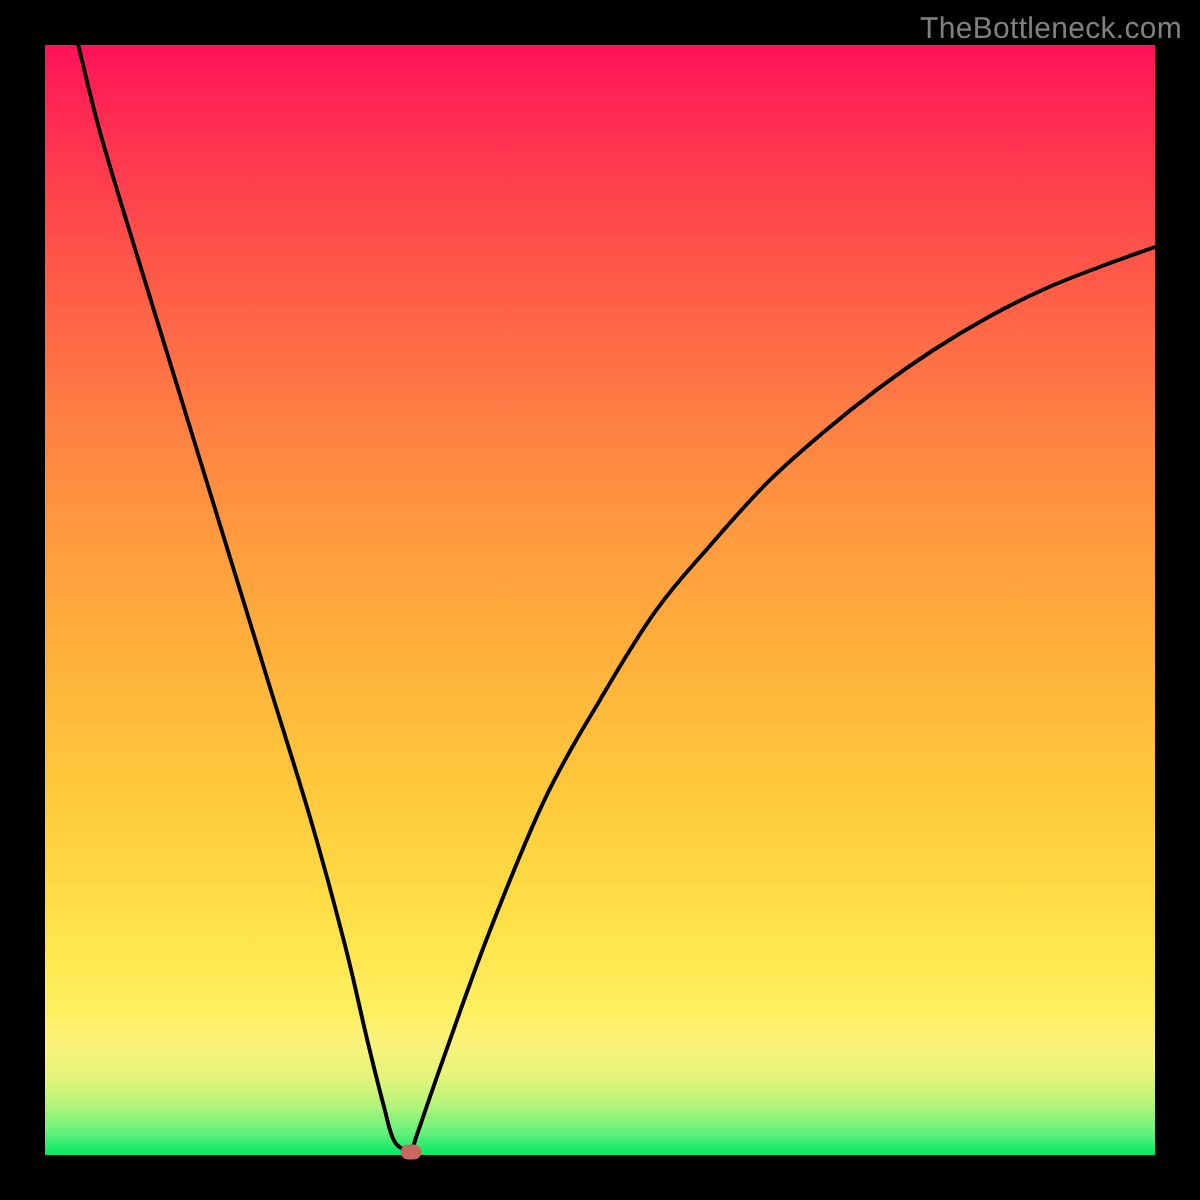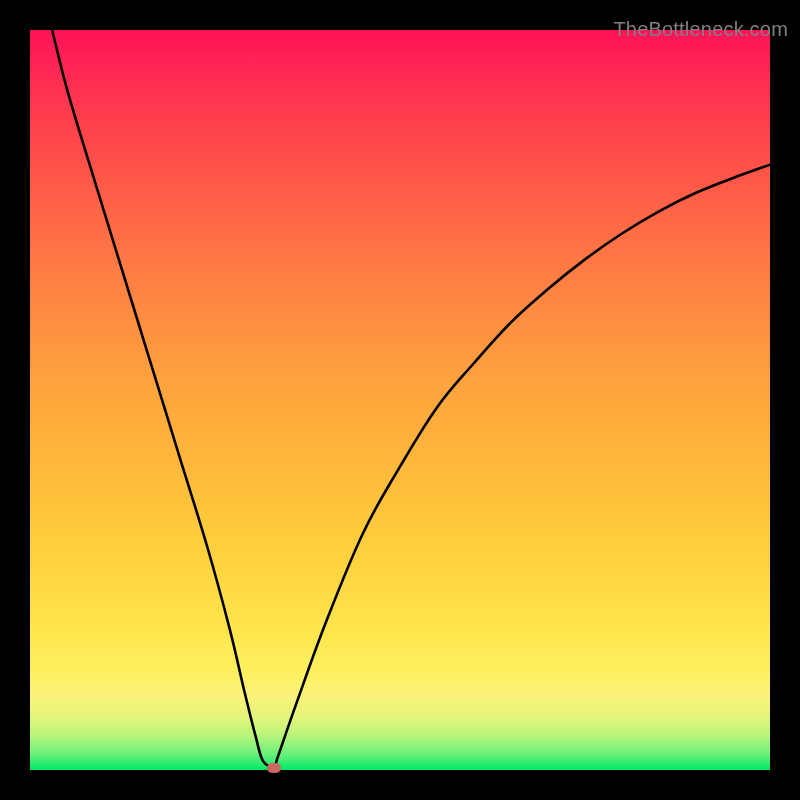--- a/index.html
+++ b/index.html
@@ -6,21 +6,21 @@
   body {
     width: 800px;
     height: 800px;
     background: #000;
     position: relative;
     font-family: Arial, Helvetica, sans-serif;
     overflow: hidden;
   }
   .watermark {
     position: absolute;
-    top: 18px;
+    top: 8px;
     right: 12px;
     color: #808080;
     font-size: 20px;
     font-weight: 500;
     z-index: 3;
     letter-spacing: 0.2px;
   }
   .plot-area {
     position: absolute;
     left: 30px;

